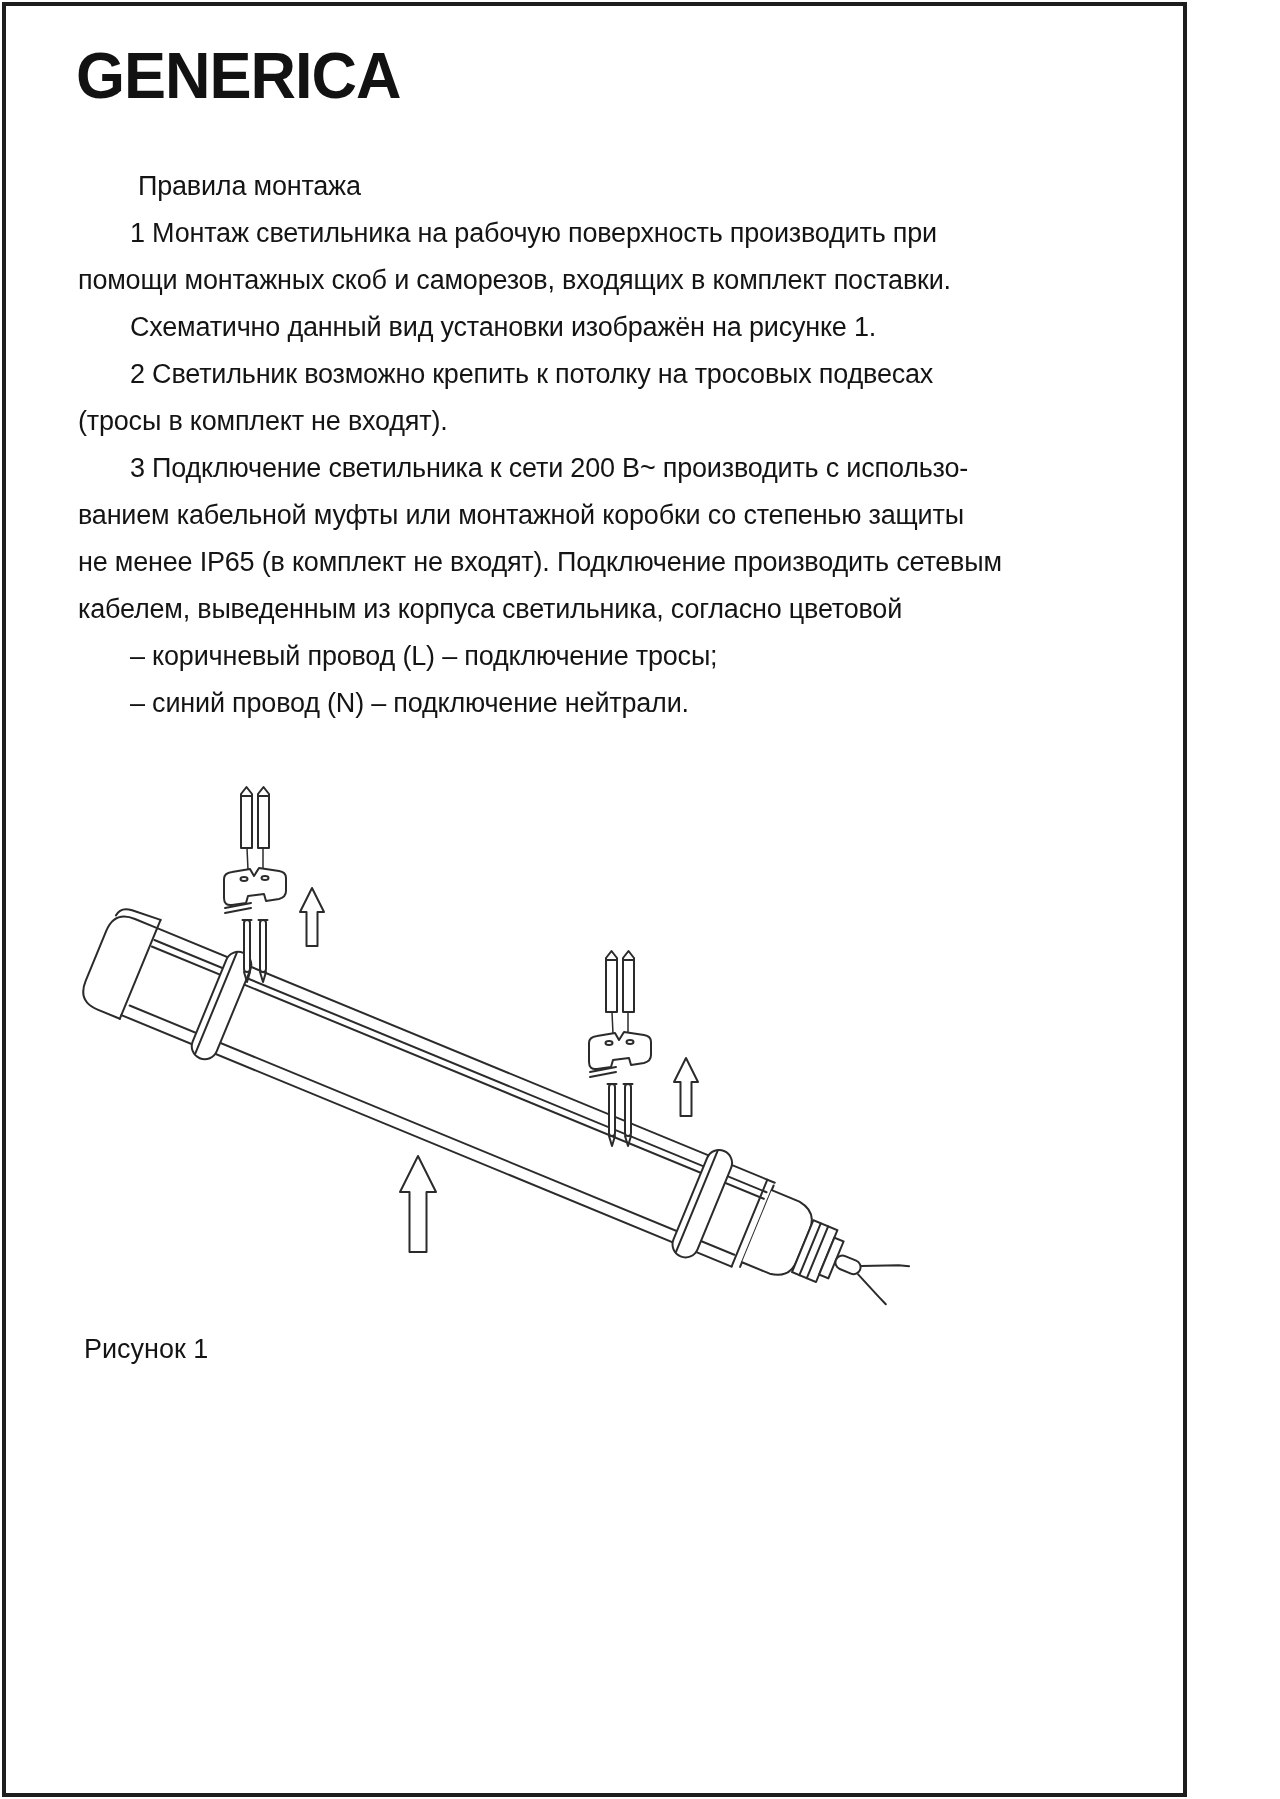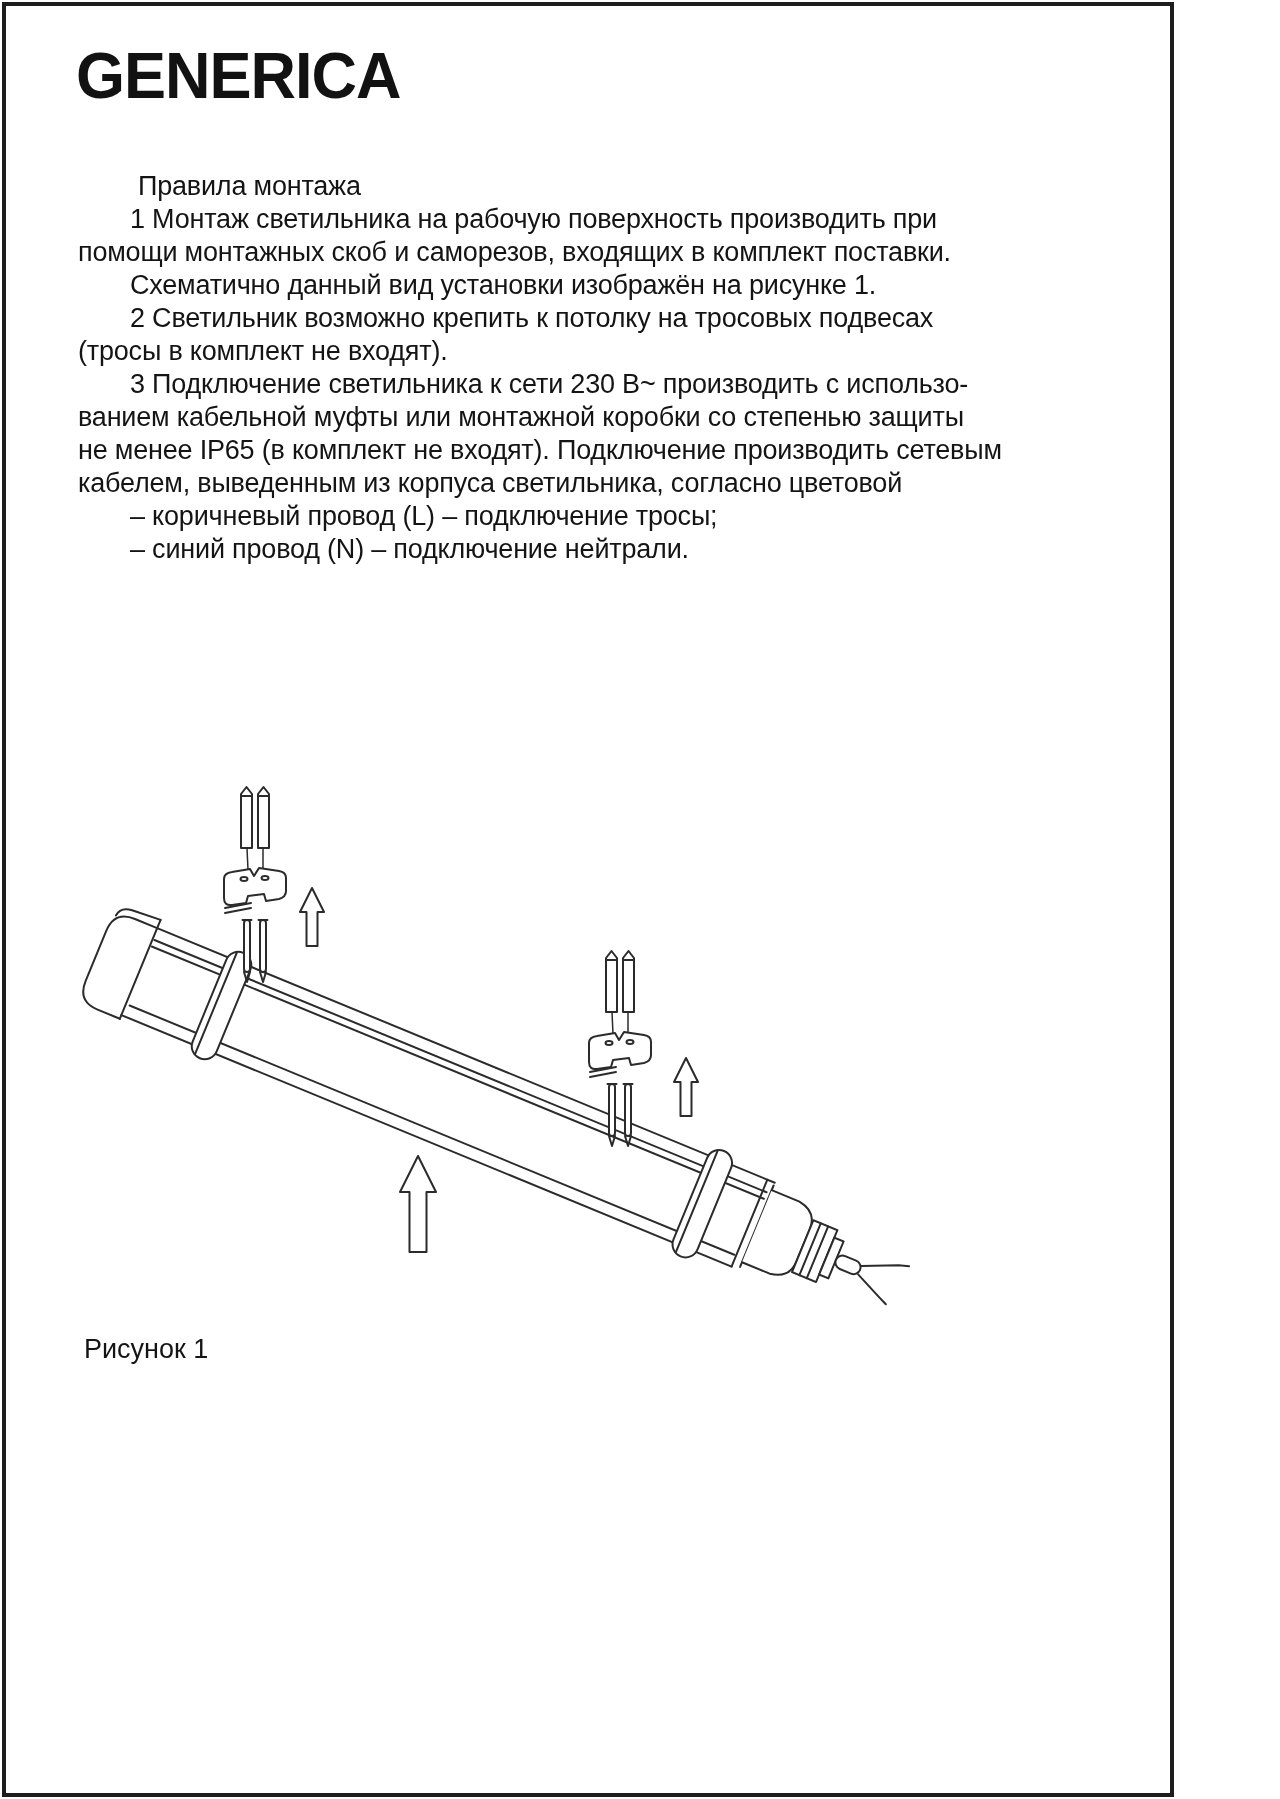--- a/index.html
+++ b/index.html
@@ -3,40 +3,41 @@
 <meta charset="utf-8">
 <style>
   html,body{margin:0;padding:0;background:#ffffff;}
   .page{
     position:relative;
     width:1176px;height:1799px;
     background:#ffffff;
     font-family:"Liberation Sans","DejaVu Sans",sans-serif;
     color:#161616;
     overflow:hidden;
+    padding-left:13px;
   }
   .frame{
     position:absolute;inset:2px;
     border:4px solid #1d1d1d;
     pointer-events:none;
   }
   .logo{
     position:absolute;left:76px;top:38px;
     font-size:63px;font-weight:900;letter-spacing:-1px;
     color:#121212;
     font-family:"Liberation Sans","DejaVu Sans",sans-serif;
     transform:scaleY(1.04);transform-origin:left top;
   }
   .text-block{
     position:absolute;left:78px;top:170px;width:1135px;
     font-size:27px;line-height:33px;color:#141414;
     letter-spacing:-0.2px;
   }
   .heading{font-weight:normal;padding-left:60px;}
-  .line{white-space:nowrap;}
+  .line{white-space:nowrap;margin-top:14px;}
   .line.indent{padding-left:52px;}
   .figure{
     position:absolute;left:0;top:760px;width:1280px;height:560px;
   }
   .figure svg{display:block;width:1280px;height:560px;}
   .figure-caption{
     position:absolute;left:84px;top:1334px;
     font-size:27px;color:#141414;
   }
 </style>
@@ -48,21 +49,21 @@
 
   <div class="logo">GENERICA</div>
 
   <div class="text-block">
     <div class="heading">Правила монтажа</div>
     <div class="line indent">1  Монтаж светильника на рабочую поверхность производить при</div>
     <div class="line">помощи монтажных скоб и саморезов, входящих в комплект поставки.</div>
     <div class="line indent">Схематично данный вид установки изображён на рисунке 1.</div>
     <div class="line indent">2  Светильник возможно крепить к потолку на тросовых подвесах</div>
     <div class="line">(тросы в комплект не входят).</div>
-    <div class="line indent">3  Подключение светильника к сети 230 В~ производить с использо-</div>
+    <div class="line indent">3  Подключение светильника к сети 200 В~ производить с использо-</div>
     <div class="line">ванием кабельной муфты или монтажной коробки со степенью защиты</div>
     <div class="line">не менее IP65 (в комплект не входят). Подключение производить сетевым</div>
     <div class="line">кабелем, выведенным из корпуса светильника, согласно цветовой</div>
     <div class="line indent">– коричневый провод (L) – подключение тросы;</div>
     <div class="line indent">– синий провод (N) – подключение нейтрали.</div>
   </div>
 
   <div class="figure">
     <svg viewBox="0 0 1280 560" fill="none" stroke="#2b2b2b" stroke-width="2" stroke-linecap="round" stroke-linejoin="round">
       <defs>

